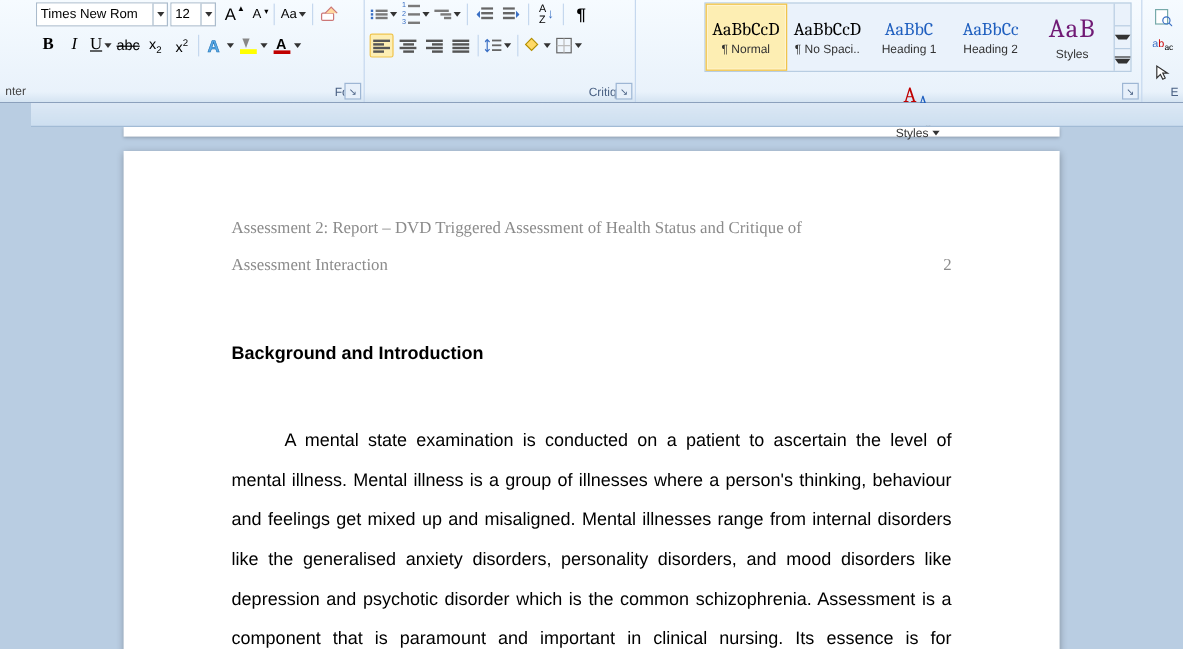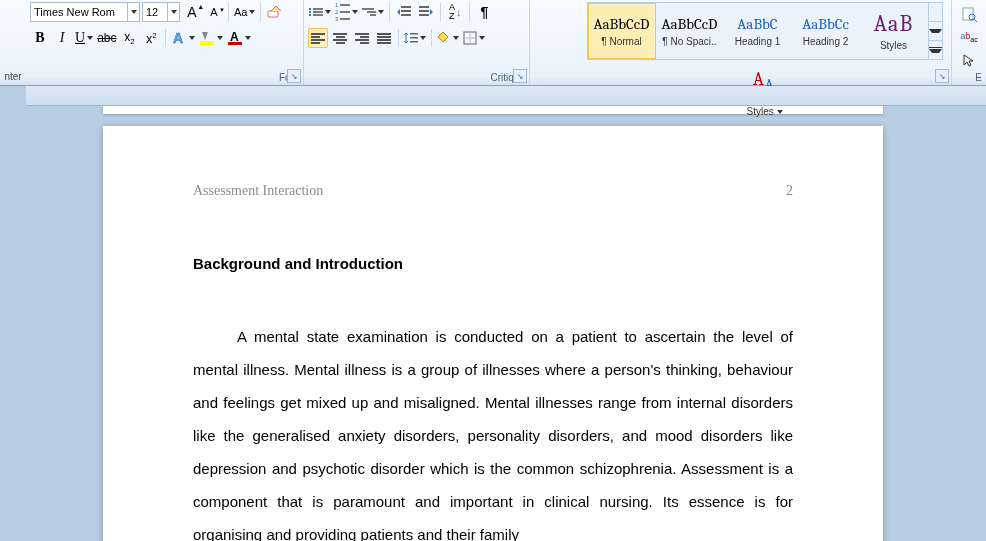--- a/index.html
+++ b/index.html
@@ -379,20 +379,21 @@
 <div class="ruler-area">
   <div class="ruler-gutter"></div>
   <div class="ruler"></div>
 </div>
 
 <div class="doc-area">
   <div class="page-wrap">
     <div class="page-shadow-top"></div>
     <div class="page">
       <div class="hdr-text">
+        <div>Assessment 2: Report – DVD Triggered Assessment of Health Status and Critique of</div>
         <div class="hdr-line">
           <span>Assessment Interaction</span>
           <span>2</span>
         </div>
       </div>
       <div class="doc-body">
         <h3>Background and Introduction</h3>
         <p>A mental state examination is conducted on a patient to ascertain the level of mental illness. Mental illness is a group of illnesses where a person's thinking, behaviour and feelings get mixed up and misaligned. Mental illnesses range from internal disorders like the generalised anxiety disorders, personality disorders, and mood disorders like depression and psychotic disorder which is the common schizophrenia. Assessment is a component that is paramount and important in clinical nursing. Its essence is for organising and providing patients and their family</p>
       </div>
     </div>

